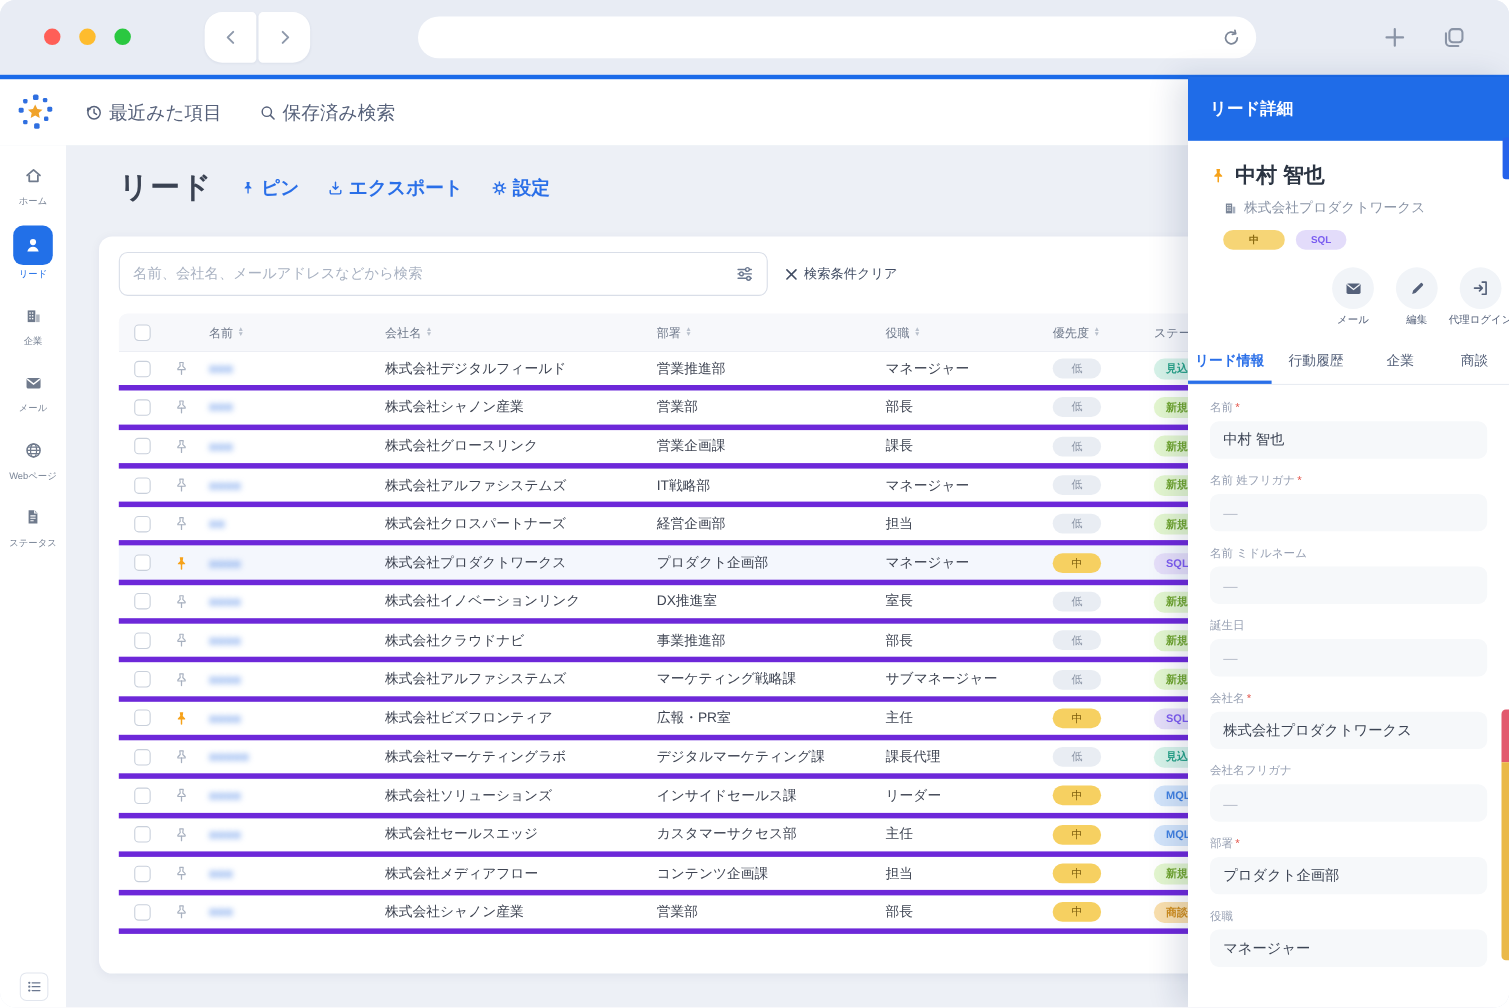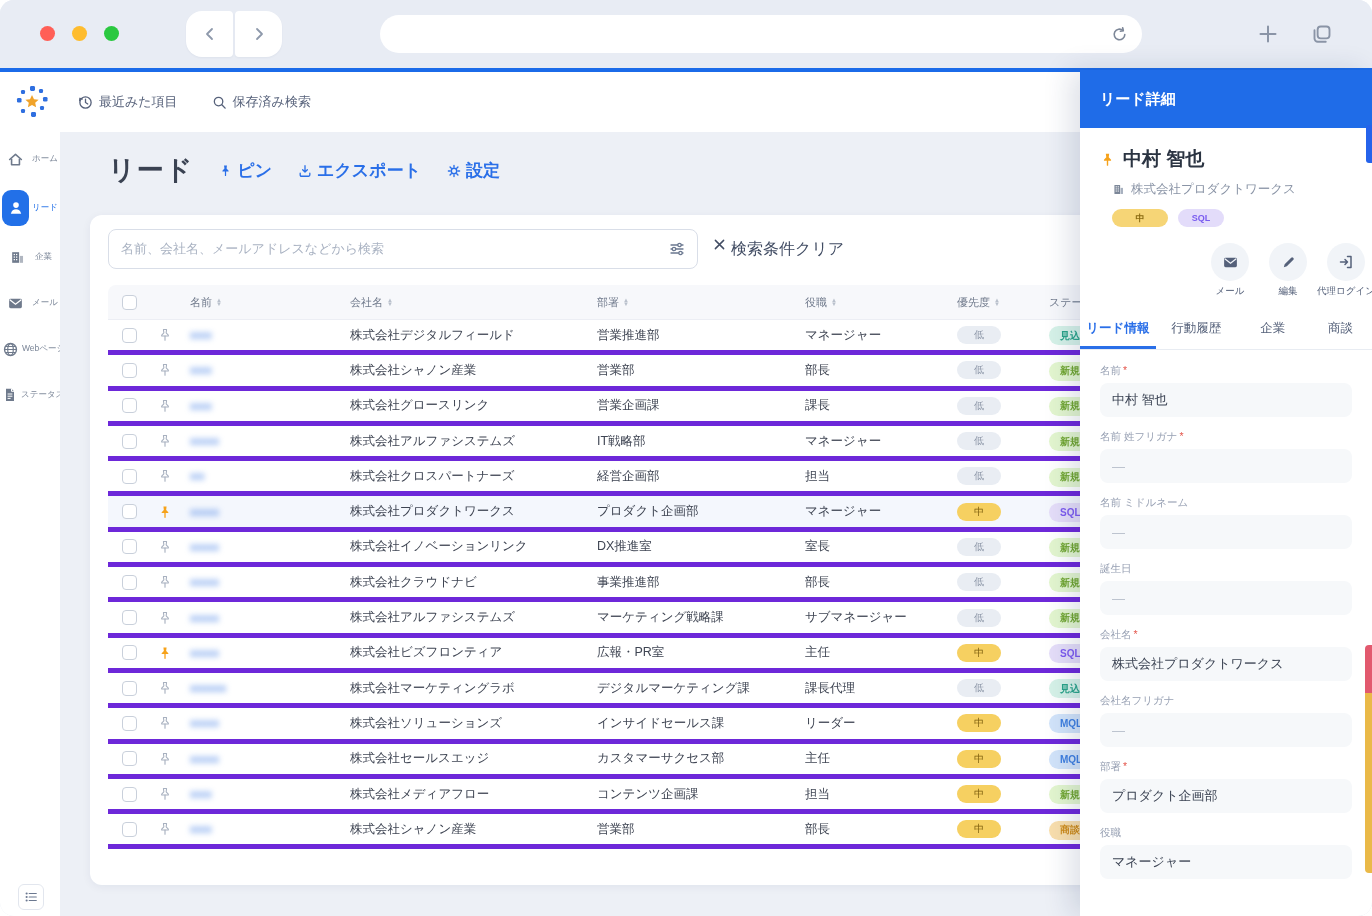--- a/index.html
+++ b/index.html
@@ -18,45 +18,45 @@
   .navbtn.back { border-radius:16px 4px 4px 16px; }
   .navbtn.fwd { border-radius:4px 16px 16px 4px; }
   .urlbar { position:absolute; left:380px; top:15px; width:762px; height:38px; background:#ffffff; border-radius:19px; display:flex; align-items:center; justify-content:flex-end; padding-right:14px; }
   .chrome-plus { position:absolute; right:92px; top:22px; width:24px; height:24px; display:flex; align-items:center; justify-content:center; }
   .chrome-tabs { position:absolute; right:38px; top:22px; width:24px; height:24px; display:flex; align-items:center; justify-content:center; }
   .blue-line { position:absolute; top:68px; left:0; right:0; height:4px; background:#1b6be9; z-index:2; }
 
   
   .topbar { position:absolute; top:72px; left:0; right:0; height:60px; background:#ffffff; display:flex; align-items:center; z-index:1; }
   .logo { margin-left:14px; width:36px; height:36px; }
-  .top-item { display:flex; align-items:center; gap:6px; margin-left:34px; color:#56617a; font-size:13px; cursor:default;justify-content:space-between; }
+  .top-item { display:flex; align-items:center; gap:6px; margin-left:34px; color:#56617a; font-size:17px; cursor:default;justify-content:space-between; }
   .top-item:first-of-type { margin-left:28px; }
 
   
   .side { position:absolute; top:132px; left:0; width:60px; bottom:0; background:#ffffff; display:flex; flex-direction:column; align-items:center; padding-top:12px; }
-  .side-item { display:flex; flex-direction:row; align-items:center; gap:3px; margin-bottom:16px; width:56px; }
+  .side-item { display:flex; flex-direction:column; align-items:center; gap:3px; margin-bottom:16px; width:56px; }
   .side-ico { width:30px; height:30px; display:flex; align-items:center; justify-content:center; color:#6f7a8c; border-radius:9px; }
   .side-item.active .side-ico { width:36px; height:36px; background:#2270e8; color:#ffffff; }
   .side-label { font-size:8.5px; color:#7a8597; letter-spacing:0; white-space:nowrap; }
   .side-item.active .side-label { color:#2270e8; }
   .side-bottom-btn { position:absolute; left:18px; top:884px; width:26px; height:26px; background:#fff; border:1px solid #e2e6ee; border-radius:6px; display:flex; align-items:center; justify-content:center; color:#6b7890; z-index:3; }
 
   
   .main { position:absolute; top:132px; left:60px; right:0; bottom:0; background:#edf0f6; }
   .title-row { position:absolute; left:48px; top:20px; display:flex; align-items:flex-end; gap:26px; }
   .page-title { font-size:27px; font-weight:bold; color:#3a4252; letter-spacing:1px; }
   .hdr-actions { display:flex; gap:26px; padding-bottom:6px; }
   .hdr-action { display:flex; align-items:center; gap:5px; color:#2a6fe8; font-size:17px; font-weight:bold; cursor:pointer; }
 
   .card { position:absolute; left:30px; top:83px; right:17px; bottom:31px; background:#ffffff; border-radius:12px; box-shadow:0 2px 10px rgba(25,39,80,.06); padding:12px 18px 10px 18px; display:flex; flex-direction:column; }
   .search-row { display:flex; align-items:center; gap:16px; margin-top:2px; }
   .search-box { width:590px; height:40px; border:1px solid #d9dee8; border-radius:8px; display:flex; align-items:center; padding:0 12px; background:#fff; }
   .search-box input { flex:1; border:none; outline:none; font-size:13px; color:#3f4553; background:transparent; font-family:Liberation Mono, monospace; }
   .search-box input::placeholder { color:#a9b2c2; }
-  .clear-btn { display:flex; gap:6px; color:#414c63; font-size:16px; cursor:pointer; }
+  .clear-btn { display:flex; align-items:center; gap:6px; color:#414c63; font-size:12px; cursor:pointer; }
 
   
   .tablewrap { margin-top:16px; }
   .trow { display:grid; grid-template-columns:36px 32px 160px 247px 208px 152px 92px 1fr; align-items:center; height:35.3px; border-bottom:5px solid #6d28d9; padding-left:14px; }
   .thead { background:#f7f8fb; border-radius:8px 8px 0 0; border-bottom:1px solid #eceef4; height:35px; }
   .th { display:flex; align-items:center; gap:4px; font-size:11px; color:#707a8c; }
   .sort { display:flex; flex-direction:column; line-height:4px; font-size:6px; color:#b9c0cc; }
   .checkbox { width:15px; height:15px; border:1.5px solid #c9d0db; border-radius:4px; background:#fff; }
   .name-link { font-size:12px; color:#5b8fe8; filter:blur(3px); cursor:pointer; }
   .cell { font-size:12.5px; color:#3f4553; white-space:nowrap; overflow:hidden; }

